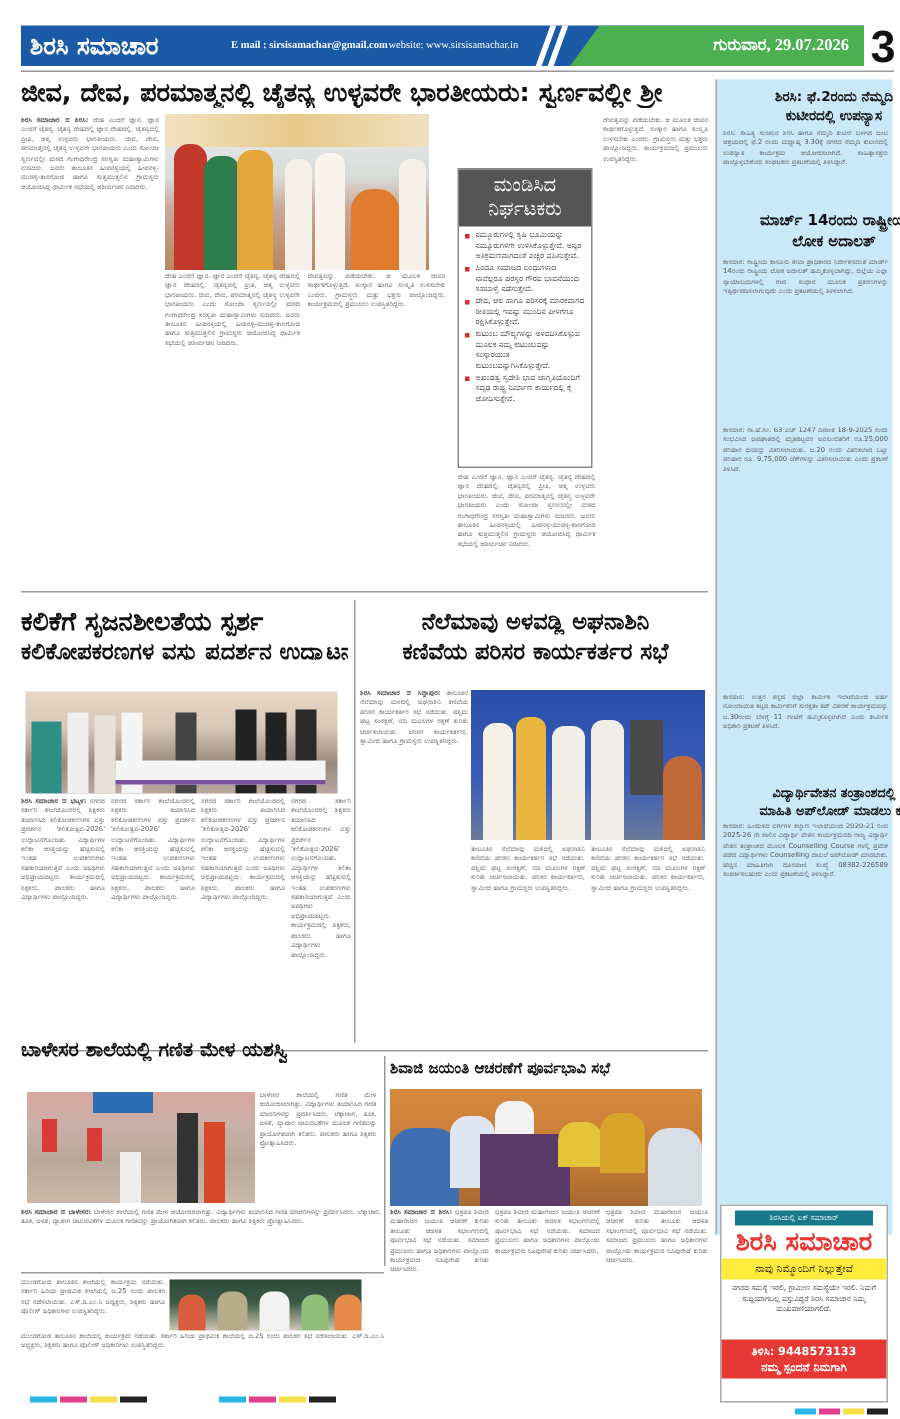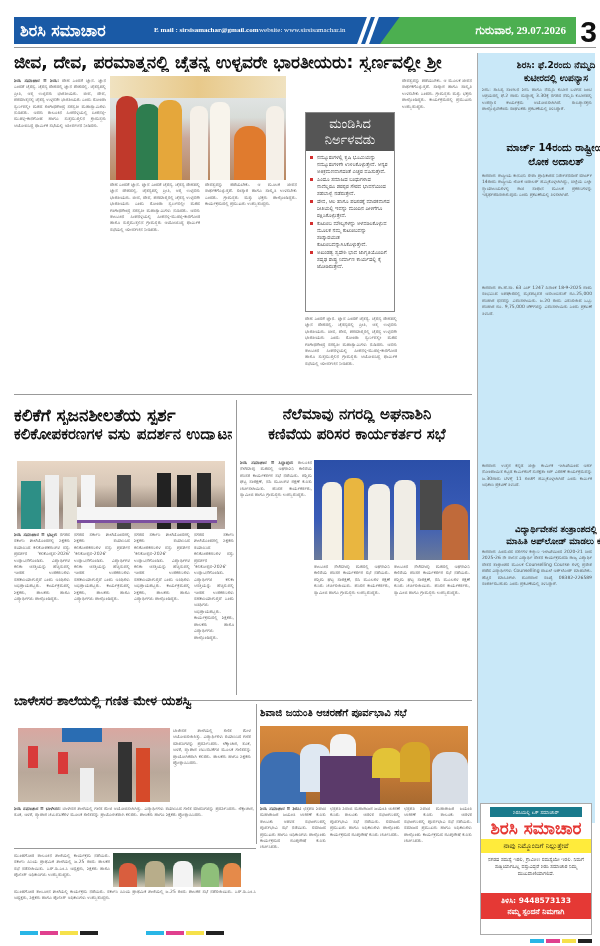--- a/index.html
+++ b/index.html
@@ -68,21 +68,21 @@
   <div class="abs" style="left:156px;top:30px;width:18px;height:74px;background:#f5f0e8;border-radius:8px 8px 0 0;"></div>
 </div>
 <div class="body-text" style="left:110px;top:182px;width:90px;height:210px;">ದೇಹ ಎಂದರೆ ಜ್ಞಾನ. ಜ್ಞಾನ ಎಂದರೆ ಚೈತನ್ಯ. ಚೈತನ್ಯ ದೇಹದಲ್ಲಿ ಜ್ಞಾನ ದೇಹದಲ್ಲಿ. ಚೈತನ್ಯದಲ್ಲಿ ಪ್ರೀತಿ, ಆತ್ಮ ಉಳ್ಳವರು ಭಾರತೀಯರು. ಜೀವ, ದೇವ, ಪರಮಾತ್ಮನಲ್ಲಿ ಚೈತನ್ಯ ಉಳ್ಳವರೇ ಭಾರತೀಯರು ಎಂದು ಸೋಂದಾ ಸ್ವರ್ಣವಲ್ಲೀ ಮಠದ ಗಂಗಾಧರೇಂದ್ರ ಸರಸ್ವತೀ ಮಹಾಸ್ವಾಮಿಗಳು ನುಡಿದರು. ಅವರು ತಾಲೂಕಿನ ಹೀಪನಳ್ಳಿಯಲ್ಲಿ ಹೀಪನಳ್ಳಿ-ಮುಡಳ್ಳಿ-ಕಾನಗೋಡ ಹಾಗೂ ಸುತ್ತಮುತ್ತಲಿನ ಗ್ರಾಮಸ್ಥರು ಆಯೋಜಿಸಿದ್ದ ಧಾರ್ಮಿಕ ಸಭೆಯಲ್ಲಿ ಆಶೀರ್ವಚನ ನೀಡಿದರು.</div>
 <div class="body-text" style="left:205px;top:182px;width:92px;height:210px;">ದೇವತ್ವವನ್ನು ಪಡೆಯಬೇಕು. ಆ ಮೂಲಕ ಜೀವನ ಸಾರ್ಥಕಗೊಳ್ಳುತ್ತದೆ. ಸಂಸ್ಕಾರ ಹಾಗೂ ಸಂಸ್ಕೃತಿ ಉಳಿಸಬೇಕು ಎಂದರು. ಗ್ರಾಮಸ್ಥರು ಮತ್ತು ಭಕ್ತರು ಪಾಲ್ಗೊಂಡಿದ್ದರು. ಕಾರ್ಯಕ್ರಮದಲ್ಲಿ ಪ್ರಮುಖರು ಉಪಸ್ಥಿತರಿದ್ದರು.</div>
 <div class="body-text" style="left:402px;top:78px;width:70px;height:312px;">ದೇವತ್ವವನ್ನು ಪಡೆಯಬೇಕು. ಆ ಮೂಲಕ ಜೀವನ ಸಾರ್ಥಕಗೊಳ್ಳುತ್ತದೆ. ಸಂಸ್ಕಾರ ಹಾಗೂ ಸಂಸ್ಕೃತಿ ಉಳಿಸಬೇಕು ಎಂದರು. ಗ್ರಾಮಸ್ಥರು ಮತ್ತು ಭಕ್ತರು ಪಾಲ್ಗೊಂಡಿದ್ದರು. ಕಾರ್ಯಕ್ರಮದಲ್ಲಿ ಪ್ರಮುಖರು ಉಪಸ್ಥಿತರಿದ್ದರು.</div>
 <div class="body-text" style="left:305px;top:316px;width:92px;height:76px;">ದೇಹ ಎಂದರೆ ಜ್ಞಾನ. ಜ್ಞಾನ ಎಂದರೆ ಚೈತನ್ಯ. ಚೈತನ್ಯ ದೇಹದಲ್ಲಿ ಜ್ಞಾನ ದೇಹದಲ್ಲಿ. ಚೈತನ್ಯದಲ್ಲಿ ಪ್ರೀತಿ, ಆತ್ಮ ಉಳ್ಳವರು ಭಾರತೀಯರು. ಜೀವ, ದೇವ, ಪರಮಾತ್ಮನಲ್ಲಿ ಚೈತನ್ಯ ಉಳ್ಳವರೇ ಭಾರತೀಯರು ಎಂದು ಸೋಂದಾ ಸ್ವರ್ಣವಲ್ಲೀ ಮಠದ ಗಂಗಾಧರೇಂದ್ರ ಸರಸ್ವತೀ ಮಹಾಸ್ವಾಮಿಗಳು ನುಡಿದರು. ಅವರು ತಾಲೂಕಿನ ಹೀಪನಳ್ಳಿಯಲ್ಲಿ ಹೀಪನಳ್ಳಿ-ಮುಡಳ್ಳಿ-ಕಾನಗೋಡ ಹಾಗೂ ಸುತ್ತಮುತ್ತಲಿನ ಗ್ರಾಮಸ್ಥರು ಆಯೋಜಿಸಿದ್ದ ಧಾರ್ಮಿಕ ಸಭೆಯಲ್ಲಿ ಆಶೀರ್ವಚನ ನೀಡಿದರು.</div>
 
 <div class="decisions">
   <div class="decisions-head">
     <div>ಮಂಡಿಸಿದ</div>
-    <div>ನಿರ್ಅಳವಡು</div>
+    <div>ನಿರ್ಘಟಕರು</div>
   </div>
   <ul>
     <li>ನಮ್ಮೂರುಗಳಲ್ಲಿ ಕೃಷಿ ಭೂಮಿಯನ್ನು ನಮ್ಮೂರುಗಳಿಗೇ ಉಳಿಸಿಕೊಳ್ಳುತ್ತೇವೆ. ಅನ್ಯರ ಅತಿಕ್ರಮಣವಾಗದಂತೆ ಎಚ್ಚರ ವಹಿಸುತ್ತೇವೆ.</li>
     <li>ಹಿಂದೂ ಸಮಾಜದ ಬಂಧುಗಳಾದ ನಾವೆಲ್ಲರೂ ಪರಸ್ಪರ ಗೌರವ ಭಾವನೆಯಿಂದ ಸಹಬಾಳ್ವೆ ನಡೆಸುತ್ತೇವೆ.</li>
     <li>ದೇವ, ಆಲ ಹಾಗೂ ಪರಿಸರಕ್ಕೆ ಮಾರಕವಾಗದ ರೀತಿಯಲ್ಲಿ ಇವನ್ನು ಮುಂದಿನ ಪೀಳಿಗೆಗೂ ರಕ್ಷಿಸಿಕೊಳ್ಳುತ್ತೇವೆ.</li>
     <li>ಕುಟುಂಬ ಮೌಲ್ಯಗಳನ್ನು ಅಳವಡಿಸಿಕೊಳ್ಳುವ ಮೂಲಕ ನಮ್ಮ ಕುಟುಂಬವನ್ನು ಸಂಸ್ಕಾರಯುತ ಕುಟುಂಬವನ್ನಾಗಿಸಿಕೊಳ್ಳುತ್ತೇವೆ.</li>
     <li>ಅಖಂಡತ್ವ ಸ್ವದೇಶಿ ಭಾವ ಜಾಗೃತಿಯೊಂದಿಗೆ ಸದೃಢ ರಾಷ್ಟ್ರ ನಿರ್ಮಾಣ ಕಾರ್ಯದಲ್ಲಿ ಕೈ ಜೋಡಿಸುತ್ತೇವೆ.</li>
   </ul>
 </div>
 
@@ -114,21 +114,21 @@
 </div>
 <div class="body-text" style="left:14px;top:532px;width:56px;height:166px;">
   <b>ಶಿರಸಿ ಸಮಾಚಾರ ≡ ಭಟ್ಕಳ:</b>
   <span>ನಗರದ ಸರ್ಕಾರಿ ಶಾಲೆಯೊಂದರಲ್ಲಿ ಶಿಕ್ಷಕರು ತಯಾರಿಸಿದ ಕಲಿಕೋಪಕರಣಗಳ ವಸ್ತು ಪ್ರದರ್ಶನ 'ಕಲಿಕೋತ್ಸವ-2026' ಉದ್ಘಾಟನೆಗೊಂಡಿತು. ವಿದ್ಯಾರ್ಥಿಗಳ ಕಲಿಕಾ ಆಸಕ್ತಿಯನ್ನು ಹೆಚ್ಚಿಸುವಲ್ಲಿ ಇಂತಹ ಉಪಕರಣಗಳು ಸಹಕಾರಿಯಾಗುತ್ತವೆ ಎಂದು ಅತಿಥಿಗಳು ಅಭಿಪ್ರಾಯಪಟ್ಟರು. ಕಾರ್ಯಕ್ರಮದಲ್ಲಿ ಶಿಕ್ಷಕರು, ಪಾಲಕರು ಹಾಗೂ ವಿದ್ಯಾರ್ಥಿಗಳು ಪಾಲ್ಗೊಂಡಿದ್ದರು.</span>
 </div>
 <div class="body-text" style="left:74px;top:532px;width:56px;height:166px;">ನಗರದ ಸರ್ಕಾರಿ ಶಾಲೆಯೊಂದರಲ್ಲಿ ಶಿಕ್ಷಕರು ತಯಾರಿಸಿದ ಕಲಿಕೋಪಕರಣಗಳ ವಸ್ತು ಪ್ರದರ್ಶನ 'ಕಲಿಕೋತ್ಸವ-2026' ಉದ್ಘಾಟನೆಗೊಂಡಿತು. ವಿದ್ಯಾರ್ಥಿಗಳ ಕಲಿಕಾ ಆಸಕ್ತಿಯನ್ನು ಹೆಚ್ಚಿಸುವಲ್ಲಿ ಇಂತಹ ಉಪಕರಣಗಳು ಸಹಕಾರಿಯಾಗುತ್ತವೆ ಎಂದು ಅತಿಥಿಗಳು ಅಭಿಪ್ರಾಯಪಟ್ಟರು. ಕಾರ್ಯಕ್ರಮದಲ್ಲಿ ಶಿಕ್ಷಕರು, ಪಾಲಕರು ಹಾಗೂ ವಿದ್ಯಾರ್ಥಿಗಳು ಪಾಲ್ಗೊಂಡಿದ್ದರು.</div>
 <div class="body-text" style="left:134px;top:532px;width:56px;height:166px;">ನಗರದ ಸರ್ಕಾರಿ ಶಾಲೆಯೊಂದರಲ್ಲಿ ಶಿಕ್ಷಕರು ತಯಾರಿಸಿದ ಕಲಿಕೋಪಕರಣಗಳ ವಸ್ತು ಪ್ರದರ್ಶನ 'ಕಲಿಕೋತ್ಸವ-2026' ಉದ್ಘಾಟನೆಗೊಂಡಿತು. ವಿದ್ಯಾರ್ಥಿಗಳ ಕಲಿಕಾ ಆಸಕ್ತಿಯನ್ನು ಹೆಚ್ಚಿಸುವಲ್ಲಿ ಇಂತಹ ಉಪಕರಣಗಳು ಸಹಕಾರಿಯಾಗುತ್ತವೆ ಎಂದು ಅತಿಥಿಗಳು ಅಭಿಪ್ರಾಯಪಟ್ಟರು. ಕಾರ್ಯಕ್ರಮದಲ್ಲಿ ಶಿಕ್ಷಕರು, ಪಾಲಕರು ಹಾಗೂ ವಿದ್ಯಾರ್ಥಿಗಳು ಪಾಲ್ಗೊಂಡಿದ್ದರು.</div>
 <div class="body-text" style="left:194px;top:532px;width:40px;height:166px;">ನಗರದ ಸರ್ಕಾರಿ ಶಾಲೆಯೊಂದರಲ್ಲಿ ಶಿಕ್ಷಕರು ತಯಾರಿಸಿದ ಕಲಿಕೋಪಕರಣಗಳ ವಸ್ತು ಪ್ರದರ್ಶನ 'ಕಲಿಕೋತ್ಸವ-2026' ಉದ್ಘಾಟನೆಗೊಂಡಿತು. ವಿದ್ಯಾರ್ಥಿಗಳ ಕಲಿಕಾ ಆಸಕ್ತಿಯನ್ನು ಹೆಚ್ಚಿಸುವಲ್ಲಿ ಇಂತಹ ಉಪಕರಣಗಳು ಸಹಕಾರಿಯಾಗುತ್ತವೆ ಎಂದು ಅತಿಥಿಗಳು ಅಭಿಪ್ರಾಯಪಟ್ಟರು. ಕಾರ್ಯಕ್ರಮದಲ್ಲಿ ಶಿಕ್ಷಕರು, ಪಾಲಕರು ಹಾಗೂ ವಿದ್ಯಾರ್ಥಿಗಳು ಪಾಲ್ಗೊಂಡಿದ್ದರು.</div>
 <div class="rule" style="left:236px;top:400px;width:1px;height:295px;"></div>
 
-<div class="hl" style="left:240px;top:405px;width:234px;font-size:15px;line-height:18px;text-align:center;">ನೆಲೆಮಾವು ನಗರದ್ಲಿ ಅಘನಾಶಿನಿ</div>
+<div class="hl" style="left:240px;top:405px;width:234px;font-size:15px;line-height:18px;text-align:center;">ನೆಲೆಮಾವು ಅಳವಡ್ಲಿ ಅಘನಾಶಿನಿ</div>
 <div class="hl" style="left:240px;top:425px;width:234px;font-size:15px;line-height:18px;text-align:center;">ಕಣಿವೆಯ ಪರಿಸರ ಕಾರ್ಯಕರ್ತರ ಸಭೆ</div>
 <div class="body-text" style="left:240px;top:460px;width:72px;height:236px;">
   <b>ಶಿರಸಿ ಸಮಾಚಾರ ≡ ಸಿದ್ದಾಪುರ:</b>
   <span>ತಾಲೂಕಿನ ನೆಲೆಮಾವು ಮಠದಲ್ಲಿ ಅಘನಾಶಿನಿ ಕಣಿವೆಯ ಪರಿಸರ ಕಾರ್ಯಕರ್ತರ ಸಭೆ ನಡೆಯಿತು. ಪಶ್ಚಿಮ ಘಟ್ಟ ಸಂರಕ್ಷಣೆ, ನದಿ ಮೂಲಗಳ ರಕ್ಷಣೆ ಕುರಿತು ಚರ್ಚಿಸಲಾಯಿತು. ಪರಿಸರ ಕಾರ್ಯಕರ್ತರು, ಸ್ವಾಮೀಜಿ ಹಾಗೂ ಗ್ರಾಮಸ್ಥರು ಉಪಸ್ಥಿತರಿದ್ದರು.</span>
 </div>
 <div class="photo" style="left:314px;top:460px;width:156px;height:100px;background:linear-gradient(180deg,#2b4fa8 0%,#3a5cb8 60%,#6a7a9a 100%);">
   <div class="abs" style="left:8px;top:22px;width:20px;height:78px;background:#f5f1e6;border-radius:8px 8px 0 0;"></div>
   <div class="abs" style="left:30px;top:18px;width:20px;height:82px;background:#e9b640;border-radius:8px 8px 0 0;"></div>
   <div class="abs" style="left:54px;top:24px;width:22px;height:76px;background:#f2efe8;border-radius:8px 8px 0 0;"></div>
   <div class="abs" style="left:80px;top:20px;width:22px;height:80px;background:#f0ede6;border-radius:8px 8px 0 0;"></div>

